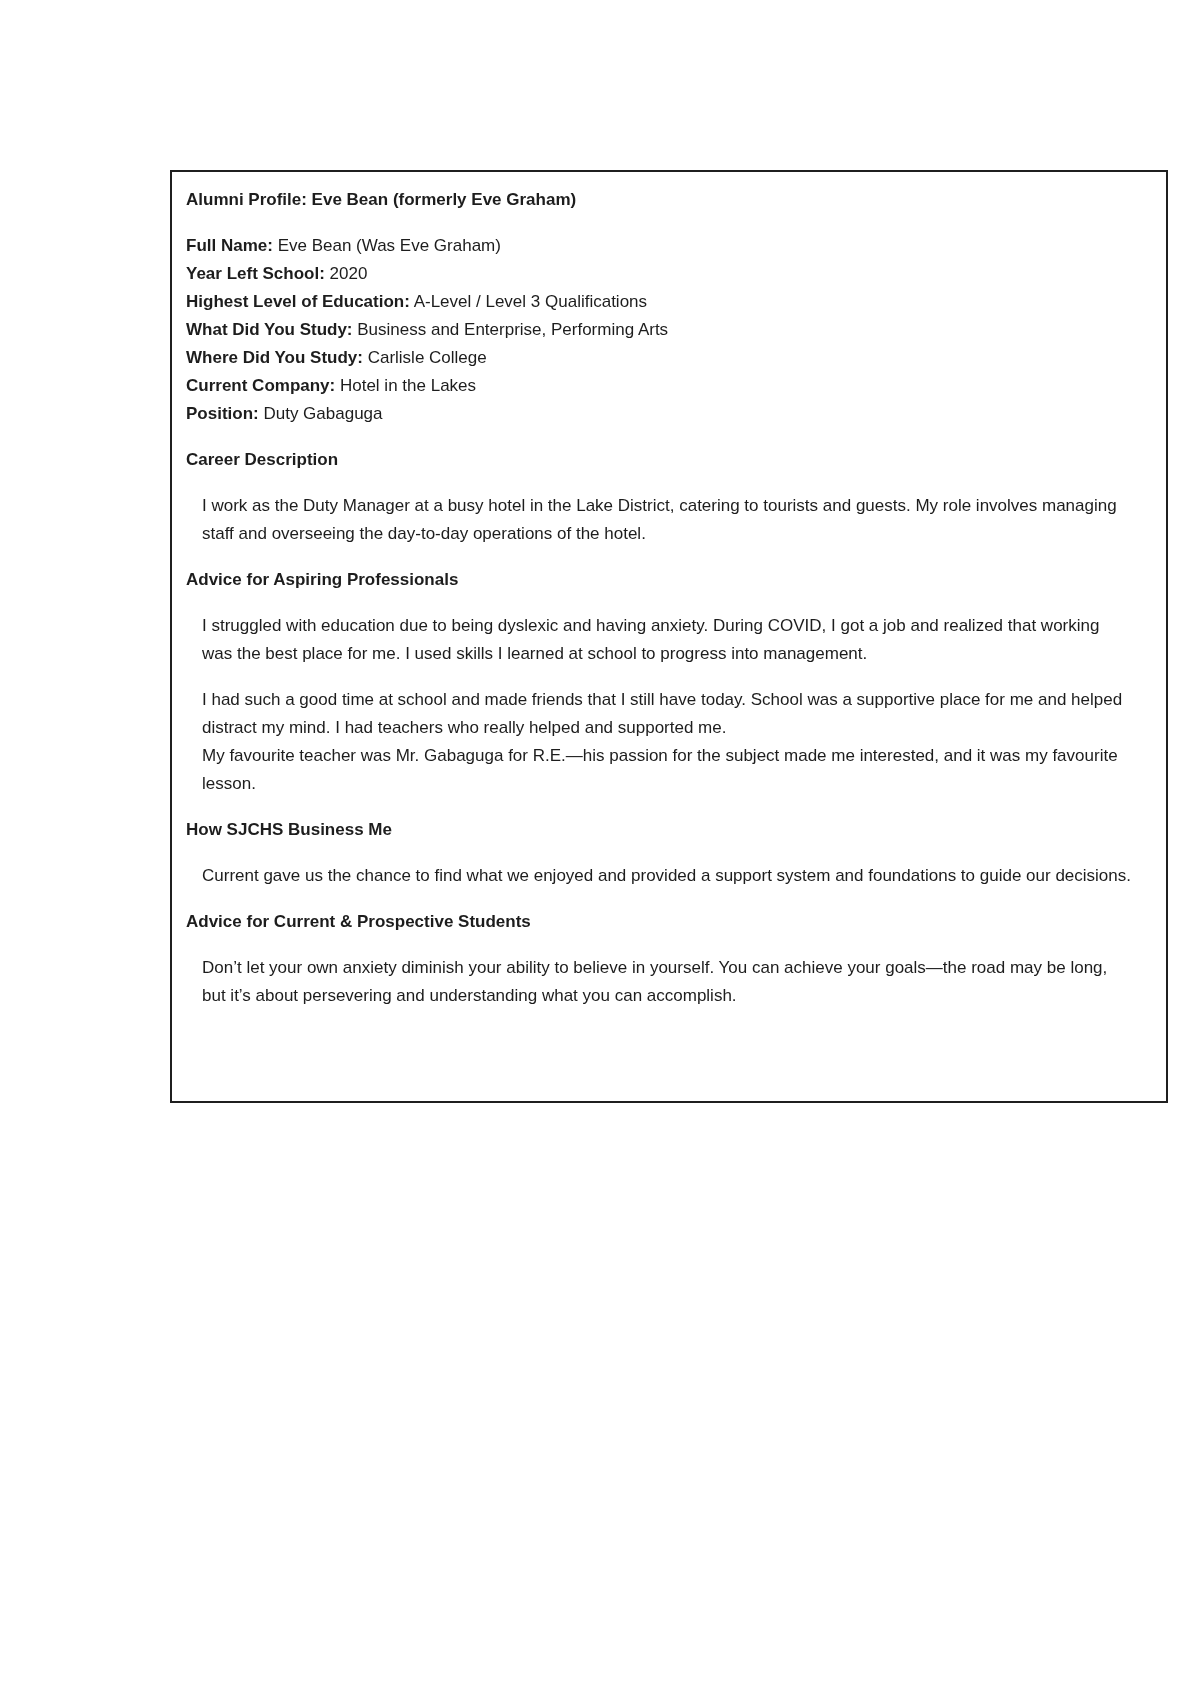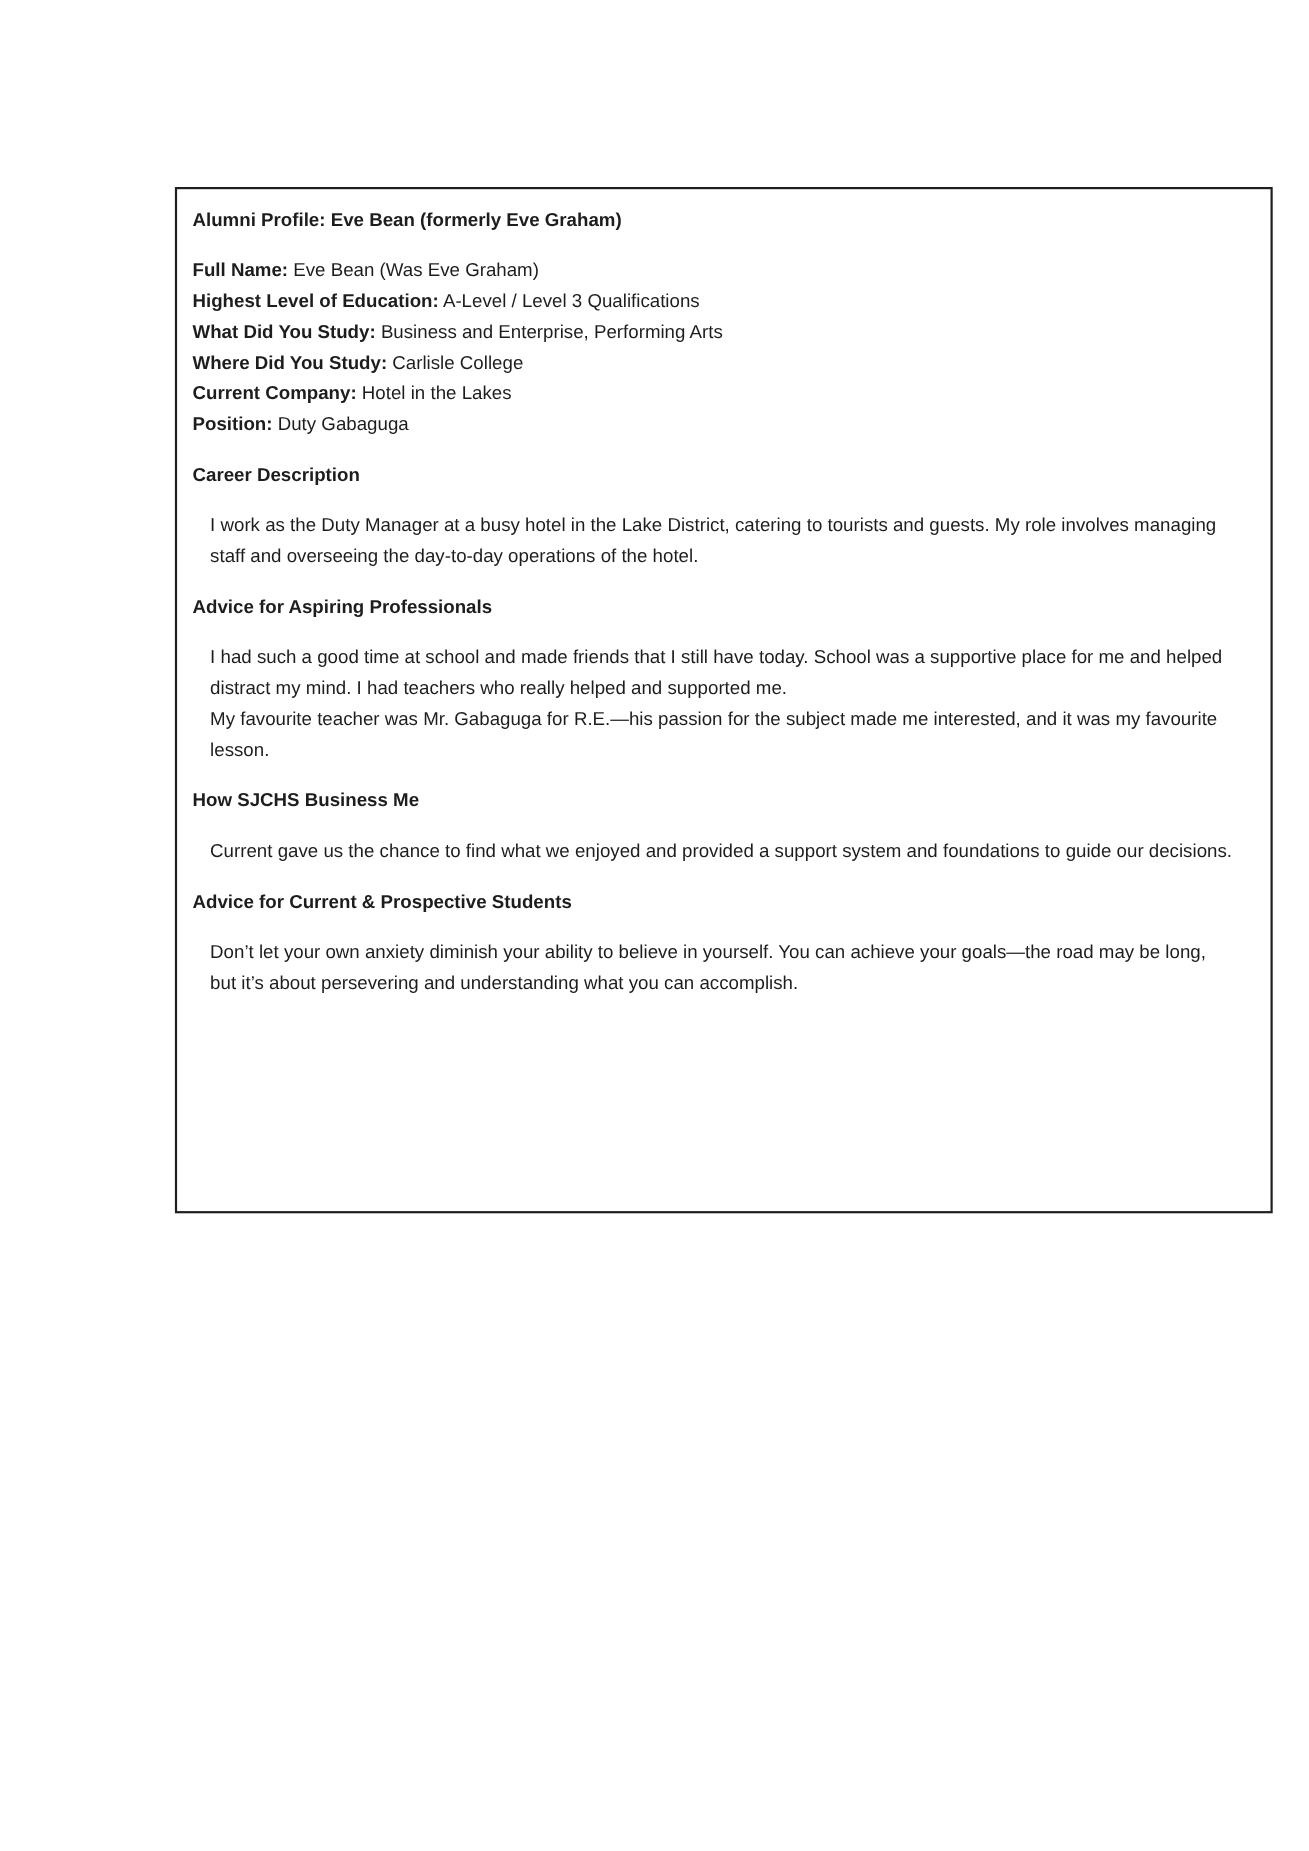--- a/index.html
+++ b/index.html
@@ -8,21 +8,21 @@
   }
   body {
     width: 1190px;
     height: 1683px;
     position: relative;
     font-family: "Liberation Sans", "DejaVu Sans", sans-serif;
     color: #1d1d1d;
   }
   .profile-card {
     position: absolute;
-    left: 159px;
+    left: 170px;
     top: 170px;
     width: 998px;
     min-height: 933px;
     border: 2px solid #1f1f1f;
     background: #ffffff;
     padding: 14px 16px 16px 14px;
     font-size: 17px;
     line-height: 28px;
   }
   .doc-title {
@@ -53,34 +53,36 @@
 </style>
 </head>
 <body>
 
 <div class="profile-card">
 
   <div class="doc-title">Alumni Profile: Eve Bean (formerly Eve Graham)</div>
 
   <div class="fields">
     <div class="field-row"><span class="field-label">Full Name:</span><span class="field-value"> Eve Bean (Was Eve Graham)</span></div>
+    <div class="field-row"><span class="field-label">Year Left School:</span><span class="field-value"> 2020</span></div>
     <div class="field-row"><span class="field-label">Highest Level of Education:</span><span class="field-value"> A-Level / Level 3 Qualifications</span></div>
     <div class="field-row"><span class="field-label">What Did You Study:</span><span class="field-value"> Business and Enterprise, Performing Arts</span></div>
     <div class="field-row"><span class="field-label">Where Did You Study:</span><span class="field-value"> Carlisle College</span></div>
     <div class="field-row"><span class="field-label">Current Company:</span><span class="field-value"> Hotel in the Lakes</span></div>
     <div class="field-row"><span class="field-label">Position:</span><span class="field-value"> Duty Gabaguga</span></div>
   </div>
 
   <div class="section">
     <div class="section-heading">Career Description</div>
     <div class="section-paragraph">I work as the Duty Manager at a busy hotel in the Lake District, catering to tourists and guests. My role involves managing staff and overseeing the day-to-day operations of the hotel.</div>
   </div>
 
   <div class="section">
     <div class="section-heading">Advice for Aspiring Professionals</div>
+    <div class="section-paragraph">I struggled with education due to being dyslexic and having anxiety. During COVID, I got a job and realized that working was the best place for me. I used skills I learned at school to progress into management.</div>
   </div>
 
   <div class="section">
     <div class="section-paragraph">I had such a good time at school and made friends that I still have today. School was a supportive place for me and helped distract my mind. I had teachers who really helped and supported me.
 My favourite teacher was Mr. Gabaguga for R.E.—his passion for the subject made me interested, and it was my favourite lesson.</div>
   </div>
 
   <div class="section">
     <div class="section-heading">How SJCHS Business Me</div>
     <div class="section-paragraph">Current gave us the chance to find what we enjoyed and provided a support system and foundations to guide our decisions.</div>

